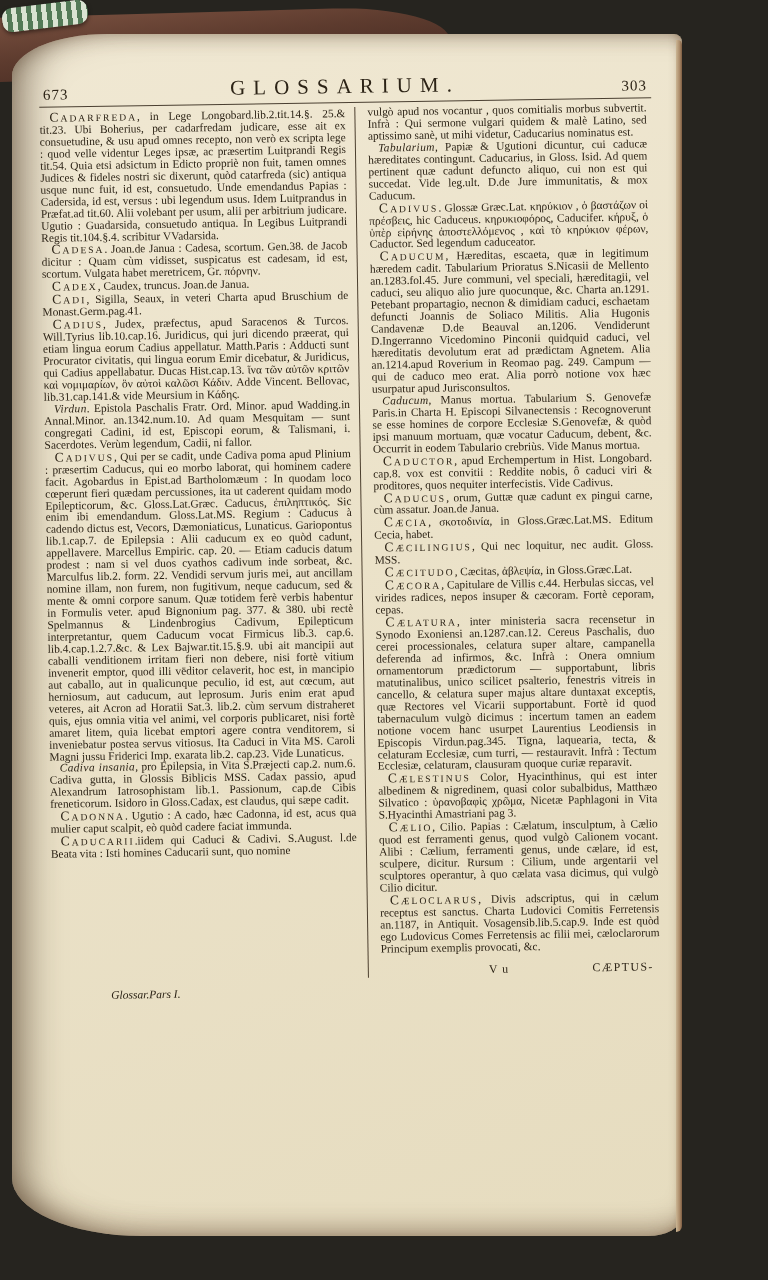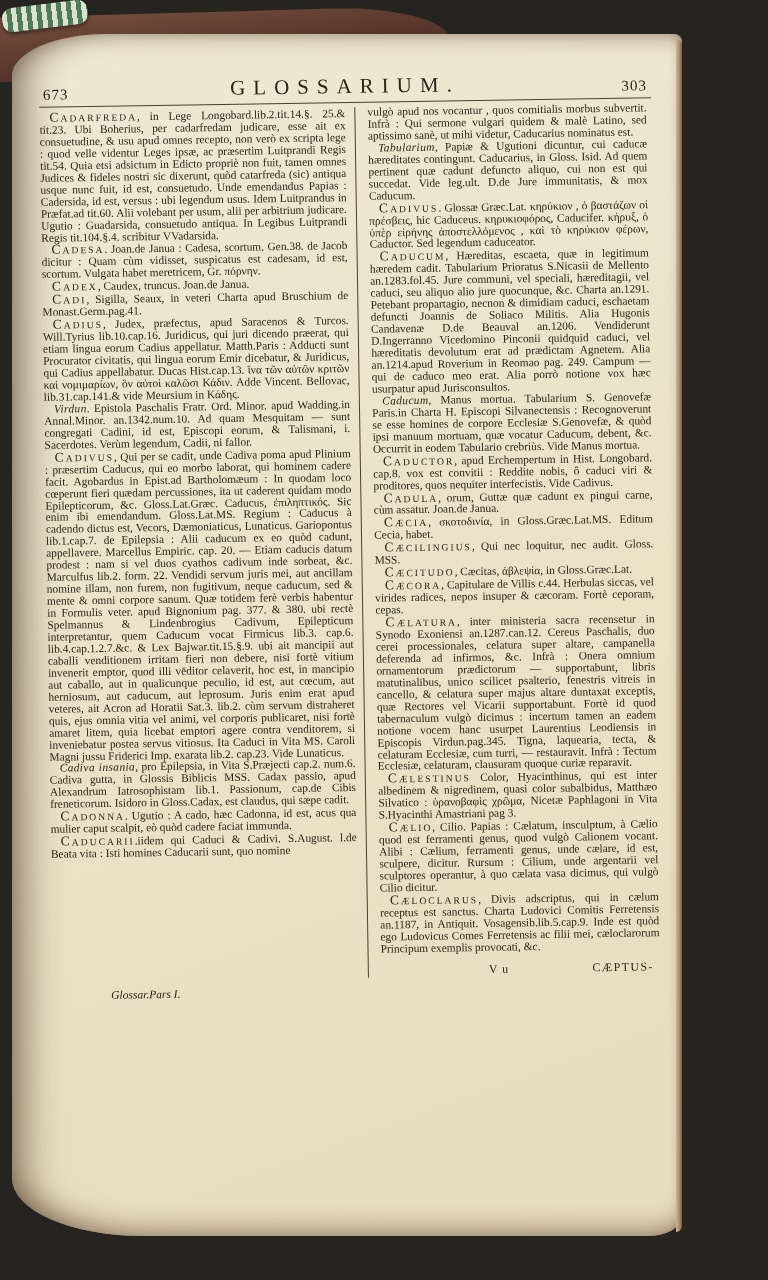--- a/index.html
+++ b/index.html
@@ -95,21 +95,21 @@
           <p class="entry"><span class="lead"><span class="lead-first">C</span><span class="lead-rest">ADUCARII</span></span>.iidem qui Caduci &amp; Cadivi. S.August. l.de Beata vita : Isti homines Caducarii sunt, quo nomine</p>
         </div>
       <div class="divider"></div>
       <div class="col col-right">
       <p class="entry cont">vulgò apud nos vocantur , quos comitialis morbus subvertit. Infrà : Qui sermone vulgari quidem &amp; malè Latino, sed aptissimo sanè, ut mihi videtur, Caducarius nominatus est.</p>
           <p class="entry"><span class="lead italic">Tabularium</span>, Papiæ &amp; Ugutioni dicuntur, cui caducæ hæreditates contingunt. Caducarius, in Gloss. Isid. Ad quem pertinent quæ cadunt defuncto aliquo, cui non est qui succedat. Vide leg.ult. D.de Jure immunitatis, &amp; mox Caducum.</p>
           <p class="entry"><span class="lead"><span class="lead-first">C</span><span class="lead-rest">ADIVUS</span></span>. Glossæ Græc.Lat. κηρύκιον , ὁ βαστάζων οἱ πρέσβεις, hic Caduceus. κηρυκιοφόρος, Caducifer. κήρυξ, ὁ ὑπὲρ εἰρήνης ἀποστελλόμενος , καὶ τὸ κηρύκιον φέρων, Caductor. Sed legendum caduceator.</p>
           <p class="entry"><span class="lead"><span class="lead-first">C</span><span class="lead-rest">ADUCUM</span></span>, Hæreditas, escaeta, quæ in legitimum hæredem cadit. Tabularium Prioratus S.Nicasii de Mellento an.1283.fol.45. Jure communi, vel speciali, hæreditagii, vel caduci, seu aliquo alio jure quocunque, &amp;c. Charta an.1291. Petebant propartagio, necnon &amp; dimidiam caduci, eschaetam defuncti Joannis de Soliaco Militis. Alia Hugonis Candavenæ D.de Beauval an.1206. Vendiderunt D.Ingerranno Vicedomino Pinconii quidquid caduci, vel hæreditatis devolutum erat ad prædictam Agnetem. Alia an.1214.apud Roverium in Reomao pag. 249. Campum — qui de caduco meo erat. Alia porrò notione vox hæc usurpatur apud Jurisconsultos.</p>
           <p class="entry"><span class="lead italic">Caducum</span>, Manus mortua. Tabularium S. Genovefæ Paris.in Charta H. Episcopi Silvanectensis : Recognoverunt se esse homines de corpore Ecclesiæ S.Genovefæ, &amp; quòd ipsi manuum mortuam, quæ vocatur Caducum, debent, &amp;c. Occurrit in eodem Tabulario crebriùs. Vide Manus mortua.</p>
           <p class="entry"><span class="lead"><span class="lead-first">C</span><span class="lead-rest">ADUCTOR</span></span>, apud Erchempertum in Hist. Longobard. cap.8. vox est convitii : Reddite nobis, ô caduci viri &amp; proditores, quos nequiter interfecistis. Vide Cadivus.</p>
-          <p class="entry"><span class="lead"><span class="lead-first">C</span><span class="lead-rest">ADULA</span></span>, orum, Guttæ quæ cadunt ex pingui carne, cùm assatur. Joan.de Janua.</p>
+          <p class="entry"><span class="lead"><span class="lead-first">C</span><span class="lead-rest">ADUCUS</span></span>, orum, Guttæ quæ cadunt ex pingui carne, cùm assatur. Joan.de Janua.</p>
           <p class="entry"><span class="lead"><span class="lead-first">C</span><span class="lead-rest">ÆCIA</span></span>, σκοτοδινία, in Gloss.Græc.Lat.MS. Editum Cecia, habet.</p>
           <p class="entry"><span class="lead"><span class="lead-first">C</span><span class="lead-rest">ÆCILINGIUS</span></span>, Qui nec loquitur, nec audit. Gloss. MSS.</p>
           <p class="entry"><span class="lead"><span class="lead-first">C</span><span class="lead-rest">ÆCITUDO</span></span>, Cæcitas, ἀβλεψία, in Gloss.Græc.Lat.</p>
           <p class="entry"><span class="lead"><span class="lead-first">C</span><span class="lead-rest">ÆCORA</span></span>, Capitulare de Villis c.44. Herbulas siccas, vel virides radices, nepos insuper &amp; cæcoram. Fortè ceporam, cepas.</p>
           <p class="entry"><span class="lead"><span class="lead-first">C</span><span class="lead-rest">ÆLATURA</span></span>, inter ministeria sacra recensetur in Synodo Exoniensi an.1287.can.12. Cereus Paschalis, duo cerei processionales, celatura super altare, campanella deferenda ad infirmos, &amp;c. Infrà : Onera omnium ornamentorum prædictorum — supportabunt, libris matutinalibus, unico scilicet psalterio, fenestris vitreis in cancello, &amp; celatura super majus altare duntaxat exceptis, quæ Rectores vel Vicarii supportabunt. Fortè id quod tabernaculum vulgò dicimus : incertum tamen an eadem notione vocem hanc usurpet Laurentius Leodiensis in Episcopis Virdun.pag.345. Tigna, laquearia, tecta, &amp; celaturam Ecclesiæ, cum turri, — restauravit. Infrà : Tectum Ecclesiæ, celaturam, clausuram quoque curiæ reparavit.</p>
           <p class="entry"><span class="lead"><span class="lead-first">C</span><span class="lead-rest">ÆLESTINUS</span></span> Color, Hyacinthinus, qui est inter albedinem &amp; nigredinem, quasi color subalbidus, Matthæo Silvatico : ὑρανοβαφὶς χρῶμα, Nicetæ Paphlagoni in Vita S.Hyacinthi Amastriani pag 3.</p>
           <p class="entry"><span class="lead"><span class="lead-first">C</span><span class="lead-rest">ÆLIO</span></span>, Cilio. Papias : Cælatum, insculptum, à Cælio quod est ferramenti genus, quod vulgò Calionem vocant. Alibi : Cælium, ferramenti genus, unde cælare, id est, sculpere, dicitur. Rursum : Cilium, unde argentarii vel sculptores operantur, à quo cælata vasa dicimus, qui vulgò Cilio dicitur.</p>
           <p class="entry"><span class="lead"><span class="lead-first">C</span><span class="lead-rest">ÆLOCLARUS</span></span>, Divis adscriptus, qui in cælum receptus est sanctus. Charta Ludovici Comitis Ferretensis an.1187, in Antiquit. Vosagensib.lib.5.cap.9. Inde est quòd ego Ludovicus Comes Ferretensis ac filii mei, cæloclarorum Principum exemplis provocati, &amp;c.</p>
           <div class="right-footline">
             <span>V u</span>

